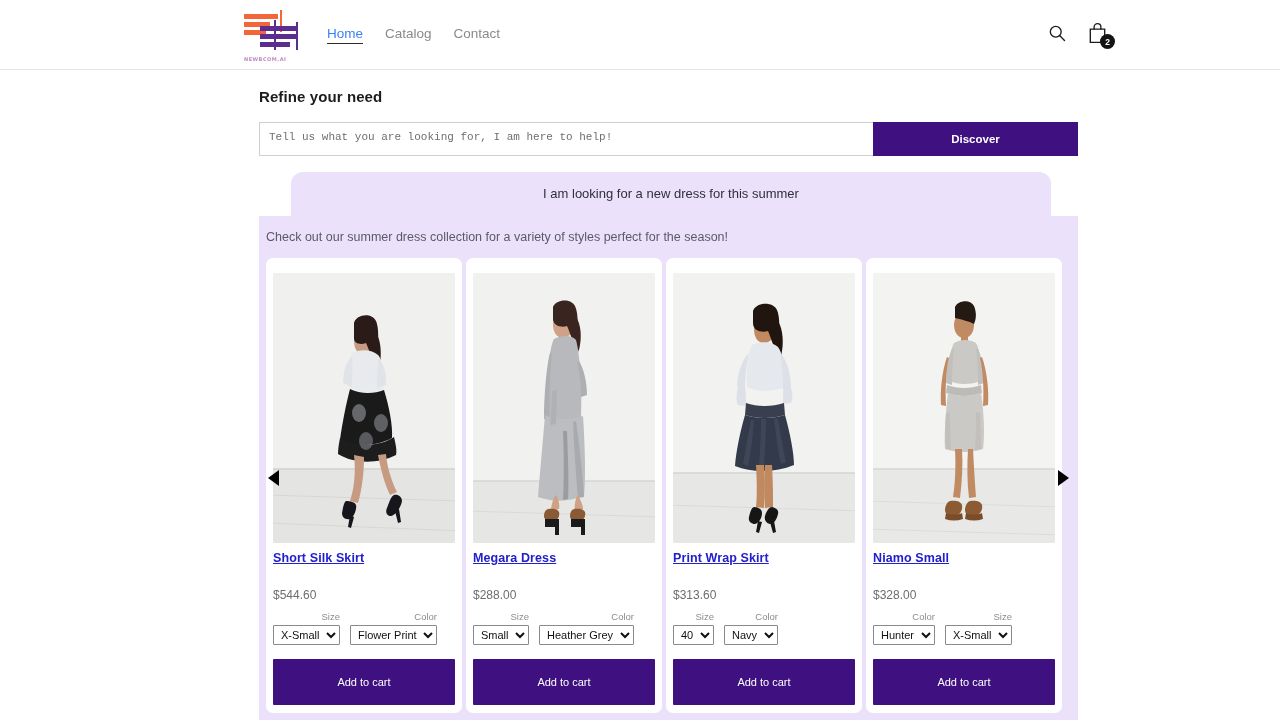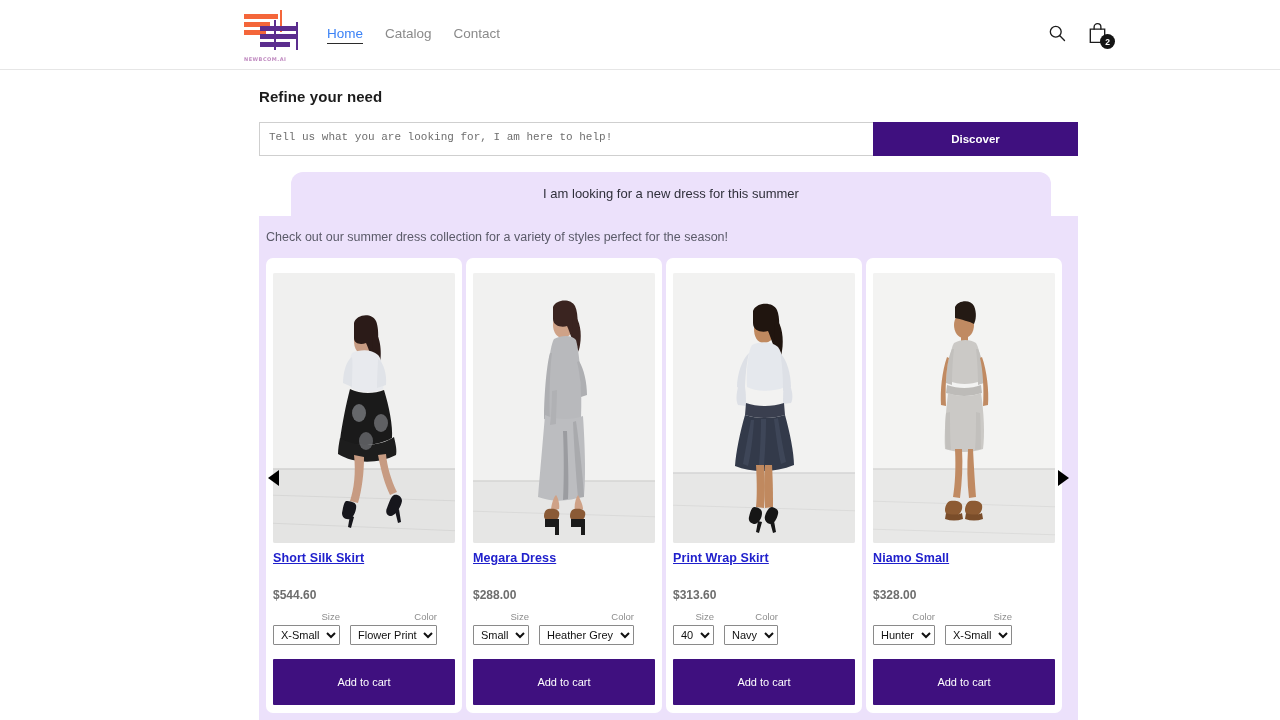--- a/index.html
+++ b/index.html
@@ -209,21 +209,20 @@
     font-weight: bold;
     color: #2020cc;
     text-decoration: underline;
     cursor: pointer;
     letter-spacing: .1px;
   }
   .product-price {
     margin-top: 23px;
     font-size: 12px;
     color: #6d6d6d;
-    font-weight: bold;
   }
   .variant-row {
     display: flex;
     gap: 10px;
     margin-top: 9px;
   }
   .variant-group { display: flex; flex-direction: column; align-items: flex-end; }
   .variant-label {
     font-size: 9.5px;
     color: #8c8c8c;

